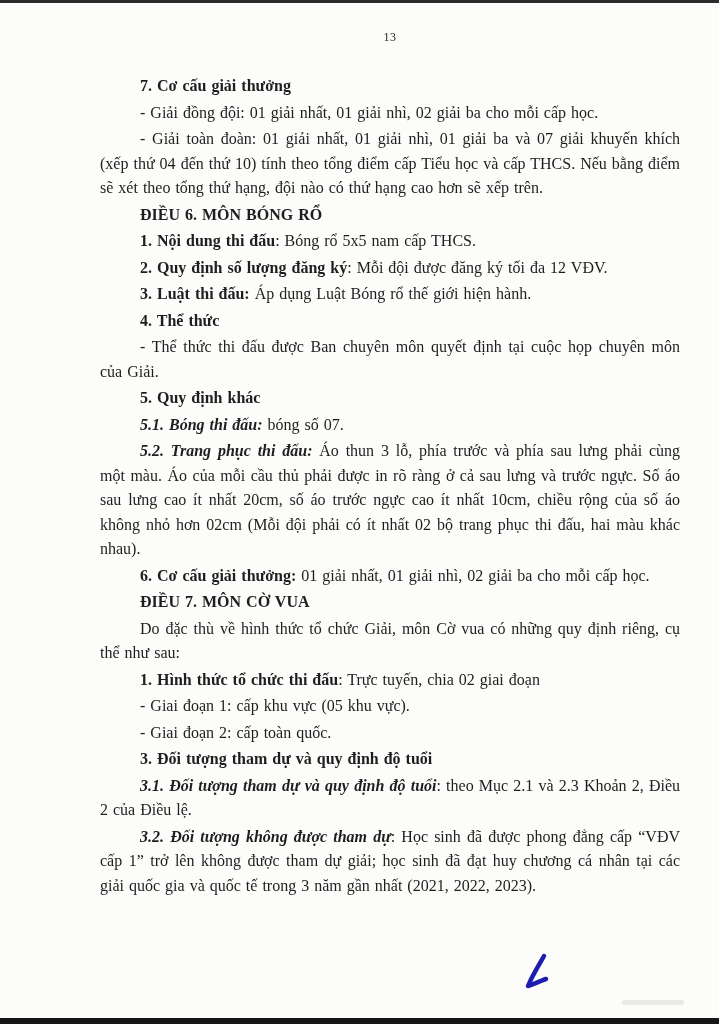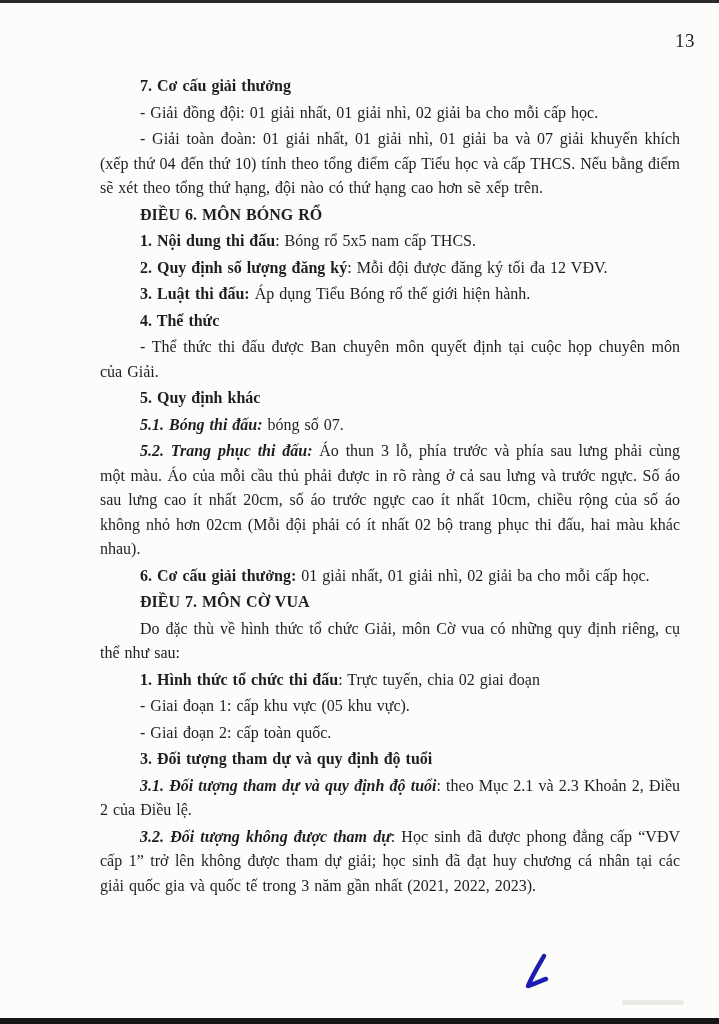--- a/index.html
+++ b/index.html
@@ -14,23 +14,23 @@
   }
   .edge-top {
     position: absolute; top: 0; left: 0; right: 0;
     height: 3px; background: #2b2b2b;
   }
   .edge-bottom {
     position: absolute; bottom: 0; left: 0; right: 0;
     height: 6px; background: #161616;
   }
   .page-number {
-    position: absolute; top: 30px; left: 115px; width: 580px;
-    text-align: right;
-    font-size: 19px;
+    position: absolute; top: 30px; left: 100px; width: 580px;
+    text-align: center;
+    font-size: 12px;
     letter-spacing: 0.5px;
   }
   .content {
     position: absolute; top: 74px; left: 100px; width: 580px;
   }
   .para {
     margin: 0 0 2px 0;
     text-indent: 40px;
     text-align: justify;
     font-size: 16px;
@@ -57,21 +57,21 @@
 
   <div class="page-number">13</div>
 
   <div class="content">
     <p class="para"><span class="b">7. Cơ cấu giải thưởng</span><span></span></p>
     <p class="para"><span class="b"></span><span>- Giải đồng đội: 01 giải nhất, 01 giải nhì, 02 giải ba cho mỗi cấp học.</span></p>
     <p class="para"><span class="b"></span><span>- Giải toàn đoàn: 01 giải nhất, 01 giải nhì, 01 giải ba và 07 giải khuyến khích (xếp thứ 04 đến thứ 10) tính theo tổng điểm cấp Tiểu học và cấp THCS. Nếu bằng điểm sẽ xét theo tổng thứ hạng, đội nào có thứ hạng cao hơn sẽ xếp trên.</span></p>
     <p class="para"><span class="b">ĐIỀU 6. MÔN BÓNG RỔ</span><span></span></p>
     <p class="para"><span class="b">1. Nội dung thi đấu</span><span>: Bóng rổ 5x5 nam cấp THCS.</span></p>
     <p class="para"><span class="b">2. Quy định số lượng đăng ký</span><span>: Mỗi đội được đăng ký tối đa 12 VĐV.</span></p>
-    <p class="para"><span class="b">3. Luật thi đấu:</span><span> Áp dụng Tiểu Bóng rổ thế giới hiện hành.</span></p>
+    <p class="para"><span class="b">3. Luật thi đấu:</span><span> Áp dụng Luật Bóng rổ thế giới hiện hành.</span></p>
     <p class="para"><span class="b">4. Thể thức</span><span></span></p>
     <p class="para"><span class="b"></span><span>- Thể thức thi đấu được Ban chuyên môn quyết định tại cuộc họp chuyên môn của Giải.</span></p>
     <p class="para"><span class="b">5. Quy định khác</span><span></span></p>
     <p class="para"><span class="bi">5.1. Bóng thi đấu:</span><span> bóng số 07.</span></p>
     <p class="para"><span class="bi">5.2. Trang phục thi đấu:</span><span> Áo thun 3 lỗ, phía trước và phía sau lưng phải cùng một màu. Áo của mỗi cầu thủ phải được in rõ ràng ở cả sau lưng và trước ngực. Số áo sau lưng cao ít nhất 20cm, số áo trước ngực cao ít nhất 10cm, chiều rộng của số áo không nhỏ hơn 02cm (Mỗi đội phải có ít nhất 02 bộ trang phục thi đấu, hai màu khác nhau).</span></p>
     <p class="para"><span class="b">6. Cơ cấu giải thưởng:</span><span> 01 giải nhất, 01 giải nhì, 02 giải ba cho mỗi cấp học.</span></p>
     <p class="para"><span class="b">ĐIỀU 7. MÔN CỜ VUA</span><span></span></p>
     <p class="para"><span class="b"></span><span>Do đặc thù về hình thức tổ chức Giải, môn Cờ vua có những quy định riêng, cụ thể như sau:</span></p>
     <p class="para"><span class="b">1. Hình thức tổ chức thi đấu</span><span>: Trực tuyến, chia 02 giai đoạn</span></p>
     <p class="para"><span class="b"></span><span>- Giai đoạn 1: cấp khu vực (05 khu vực).</span></p>

